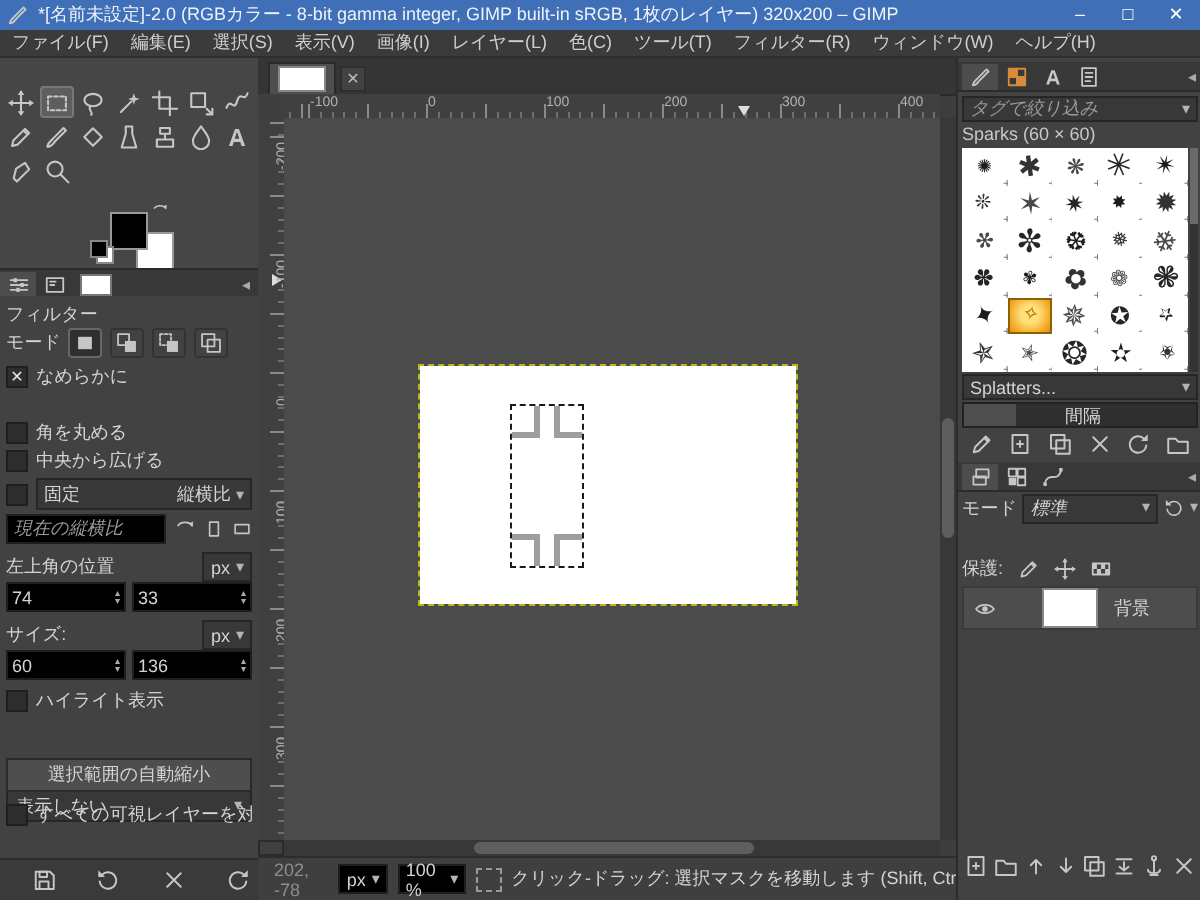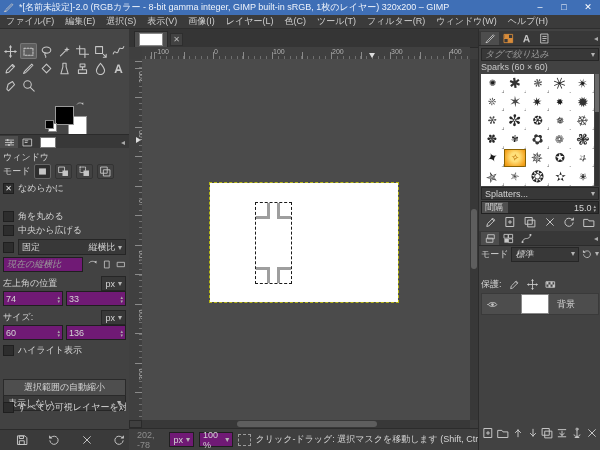--- a/index.html
+++ b/index.html
@@ -18,21 +18,21 @@
   
   .i{display:inline-block;line-height:0;}
   .i svg{width:100%;height:100%;}
   .i svg *{stroke:#c6c6c6;fill:none;stroke-width:1.3;stroke-linecap:round;stroke-linejoin:round;}
   .i svg .f{fill:#c6c6c6;stroke:none;}
   .i.orange svg *{stroke:#d78b3a;} .i.orange svg .f{fill:#d78b3a;}
   .chev{color:#b5b5b5;font-size:8px;line-height:1;}
   .spin{display:inline-flex;flex-direction:column;justify-content:center;color:#aaa;font-size:5px;line-height:4px;}
   .cb{width:9px;height:9px;border:1px solid #1f1f1f;background:#2d2d2d;display:inline-block;
       text-align:center;line-height:9px;font-size:8px;color:#e6e6e6;flex:none;}
-  .inputbox{background:#701a75;border:1px solid #1f1f1f;}
+  .inputbox{background:#000000;border:1px solid #1f1f1f;}
   .raised{background:#4e4e4e;border:1px solid #2a2a2a;}
   .ddbox{background:#383838;border:1px solid #262626;display:flex;align-items:center;}
   
   #leftdock{left:0;top:29px;width:129px;height:421px;background:#464646;border-right:1px solid #2c2c2c;}
   #toolbox{position:absolute;left:0;top:14px;width:129px;}
   .tool{position:absolute;width:17px;height:16px;display:flex;align-items:center;justify-content:center;border-radius:2px;}
   .tool.active{background:#5e5e5e;box-shadow:inset 0 0 0 1px #777;}
   .tool .i{width:13px;height:13px;}
   #colorwidget .big{position:absolute;width:17px;height:17px;border:1px solid #9a9a9a;}
   #ldocktabs{position:absolute;left:0;top:105px;width:129px;height:14px;background:#383838;border-top:1px solid #2b2b2b;border-bottom:1px solid #2b2b2b;display:flex;align-items:center;}
@@ -246,21 +246,21 @@
               <rect x="2" y="3" width="12" height="10"></rect>
               <path d="M4.5 5.5h4M4.5 8h3"></path>
             </svg></span>
         </span>
       <span style="width:14px;height:9px;background:#fff;border:1px solid #777;margin-left:4px;"></span>
       <span class="corner" style="right:4px;position:absolute;">◂</span>
     </div>
 
     <div id="tooloptions">
       <div class="tor" style="top:3px;">
-          <span>ウィンドウ</span>
+          <span>フィルター</span>
         </div>
       <div class="tor" style="top:16px;">
         <span>モード</span>
         <span class="modebtn sel">
             <span class="i"><svg viewBox="0 0 16 16">
                 <rect class="f" x="3" y="3.5" width="10" height="9"></rect>
               </svg></span>
           </span>
         <span class="modebtn">
             <span class="i"><svg viewBox="0 0 16 16">
@@ -597,21 +597,21 @@
       </div>
     <div id="gscroll">
         <div class="th"></div>
       </div>
 
     <div class="rrow ddbox" style="top:158px;height:13px;padding:0 3px;justify-content:space-between;">
       <span>Splatters...</span>
       <span class="chev">▾</span>
     </div>
 
-    <div class="rrow slider" style="top:172px;height:13px;">
+    <div class="rrow slider" style="top:172px;height:13px;flex-direction:column;">
       <div class="fill" style="width:22%;"></div>
       <span class="lab" style="margin-left:3px;">間隔</span>
       <span class="val" style="margin-left:auto;margin-right:2px;">15.0</span>
       <span class="spin" style="margin-right:2px;">
           <span>▴</span>
           <span>▾</span>
         </span>
     </div>
 
     <div class="rrow ibar" style="top:187px;height:14px;" id="brushbar">

